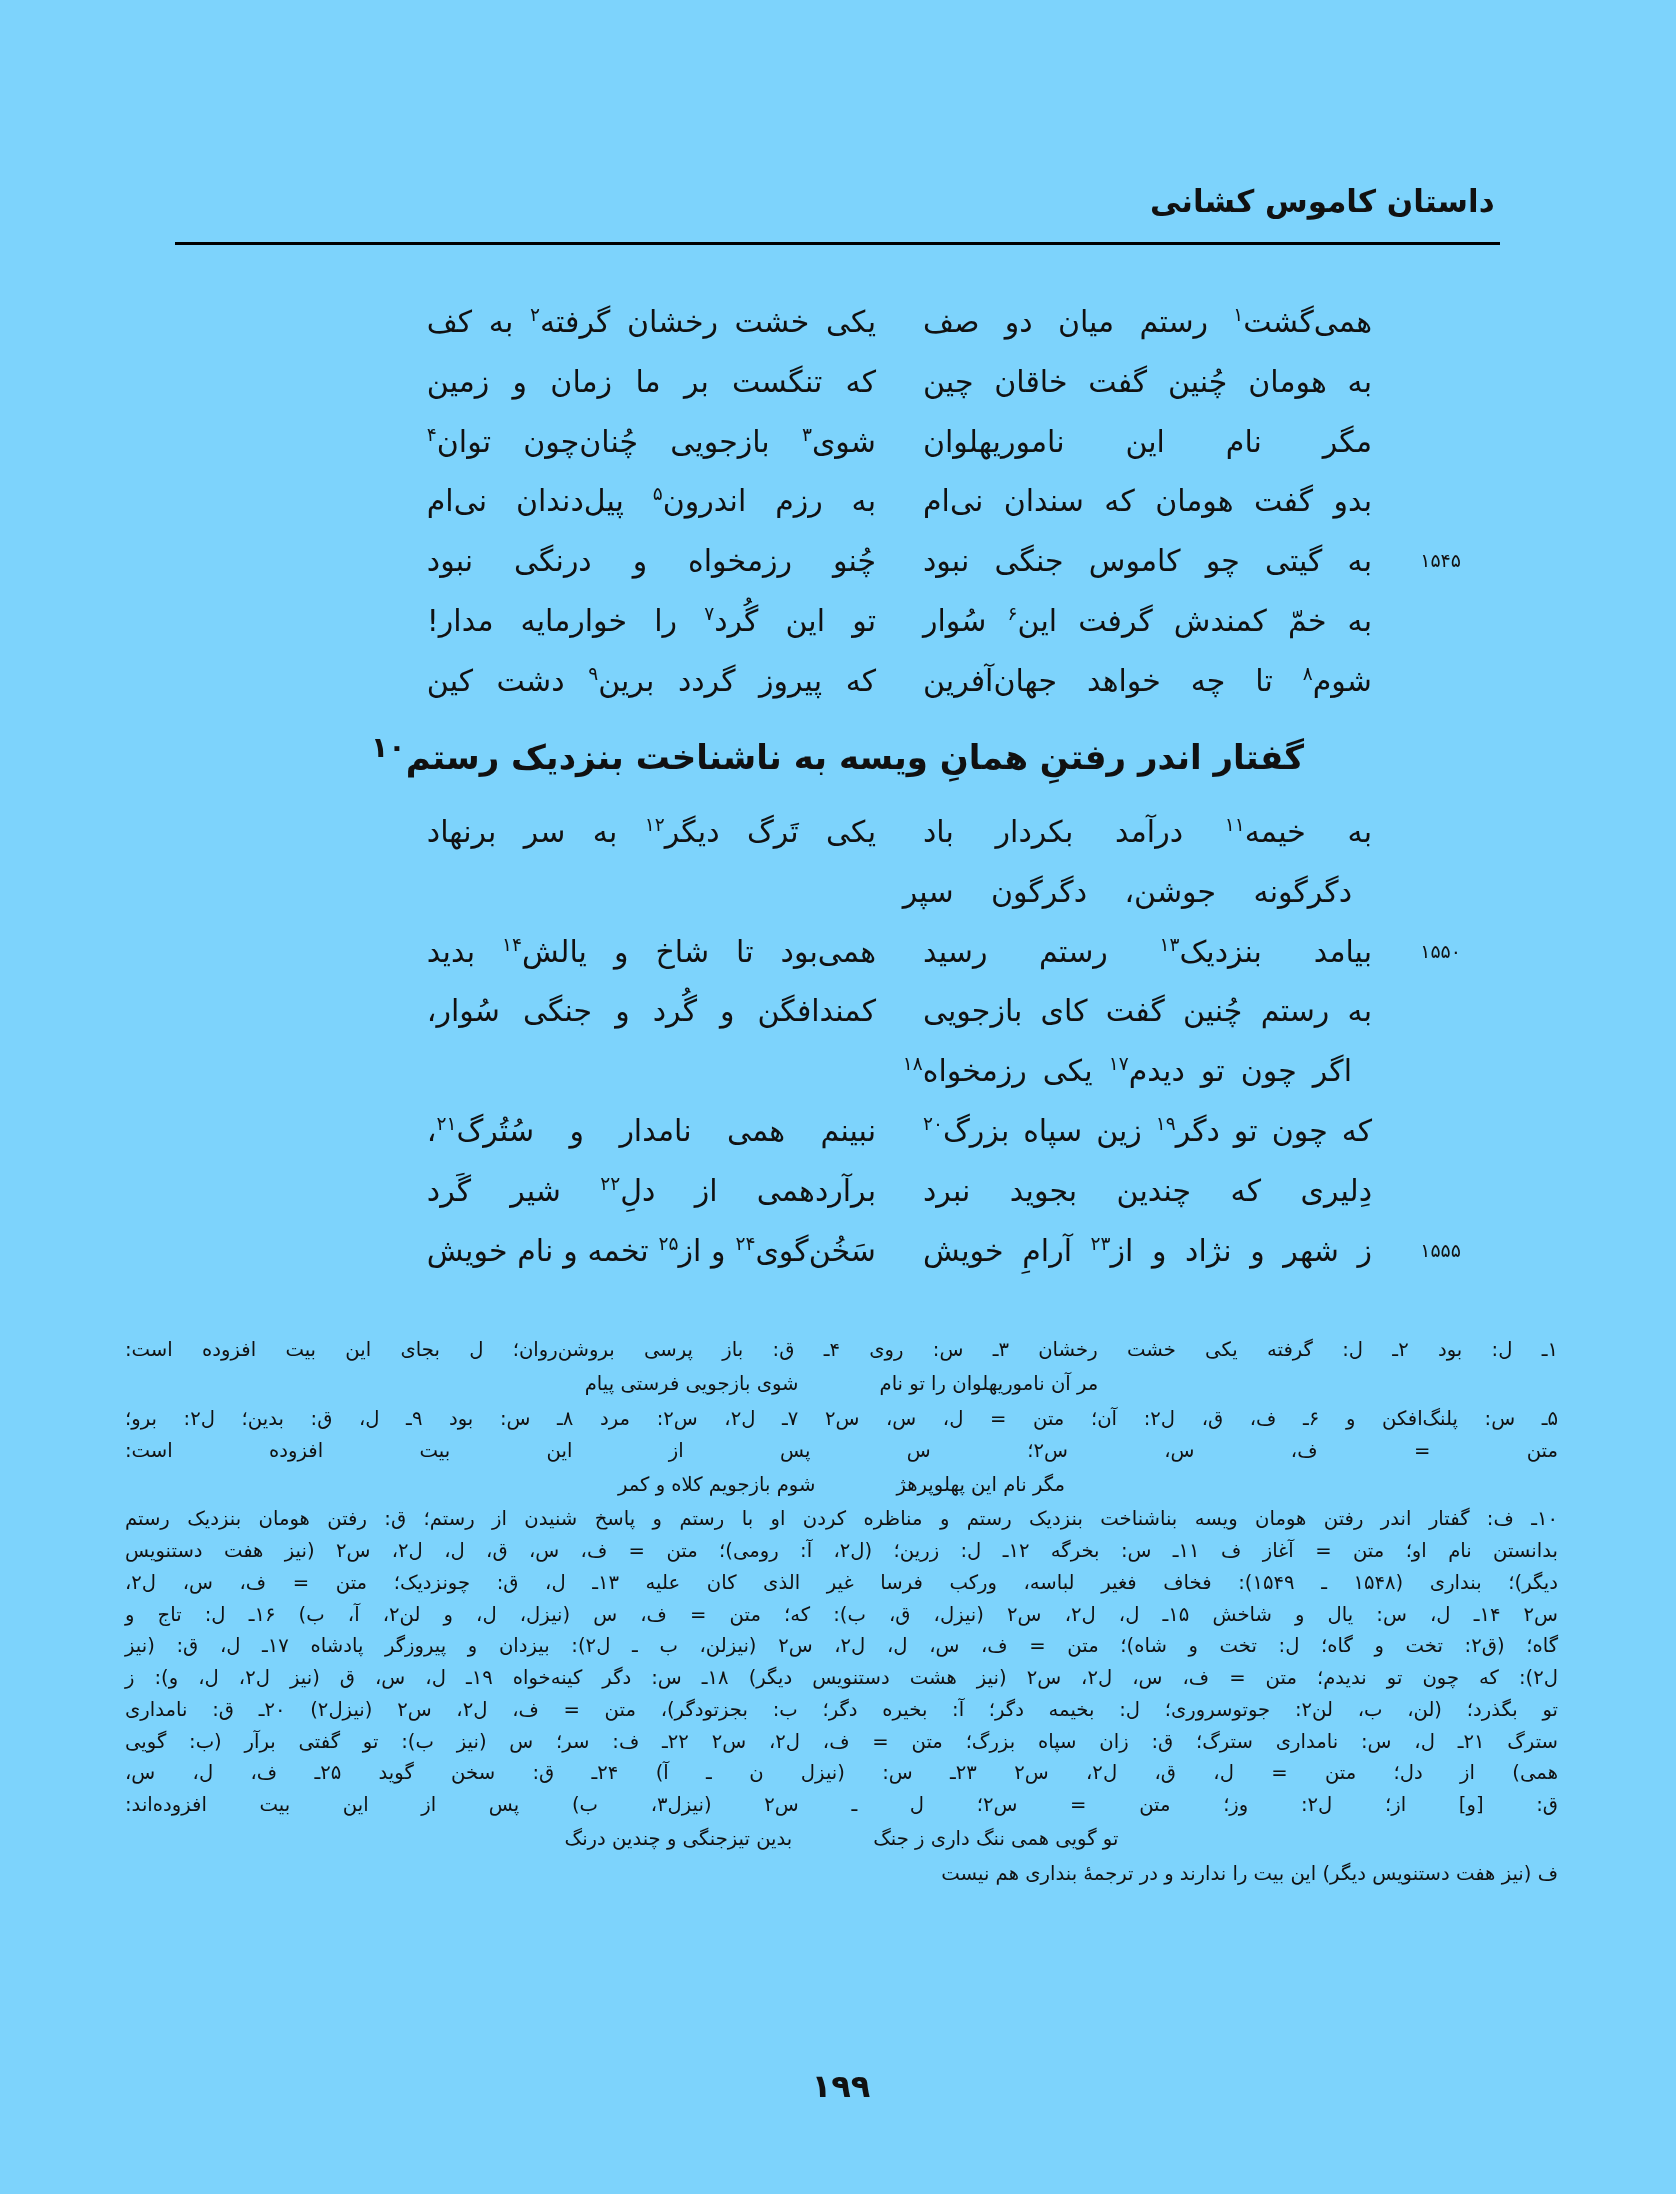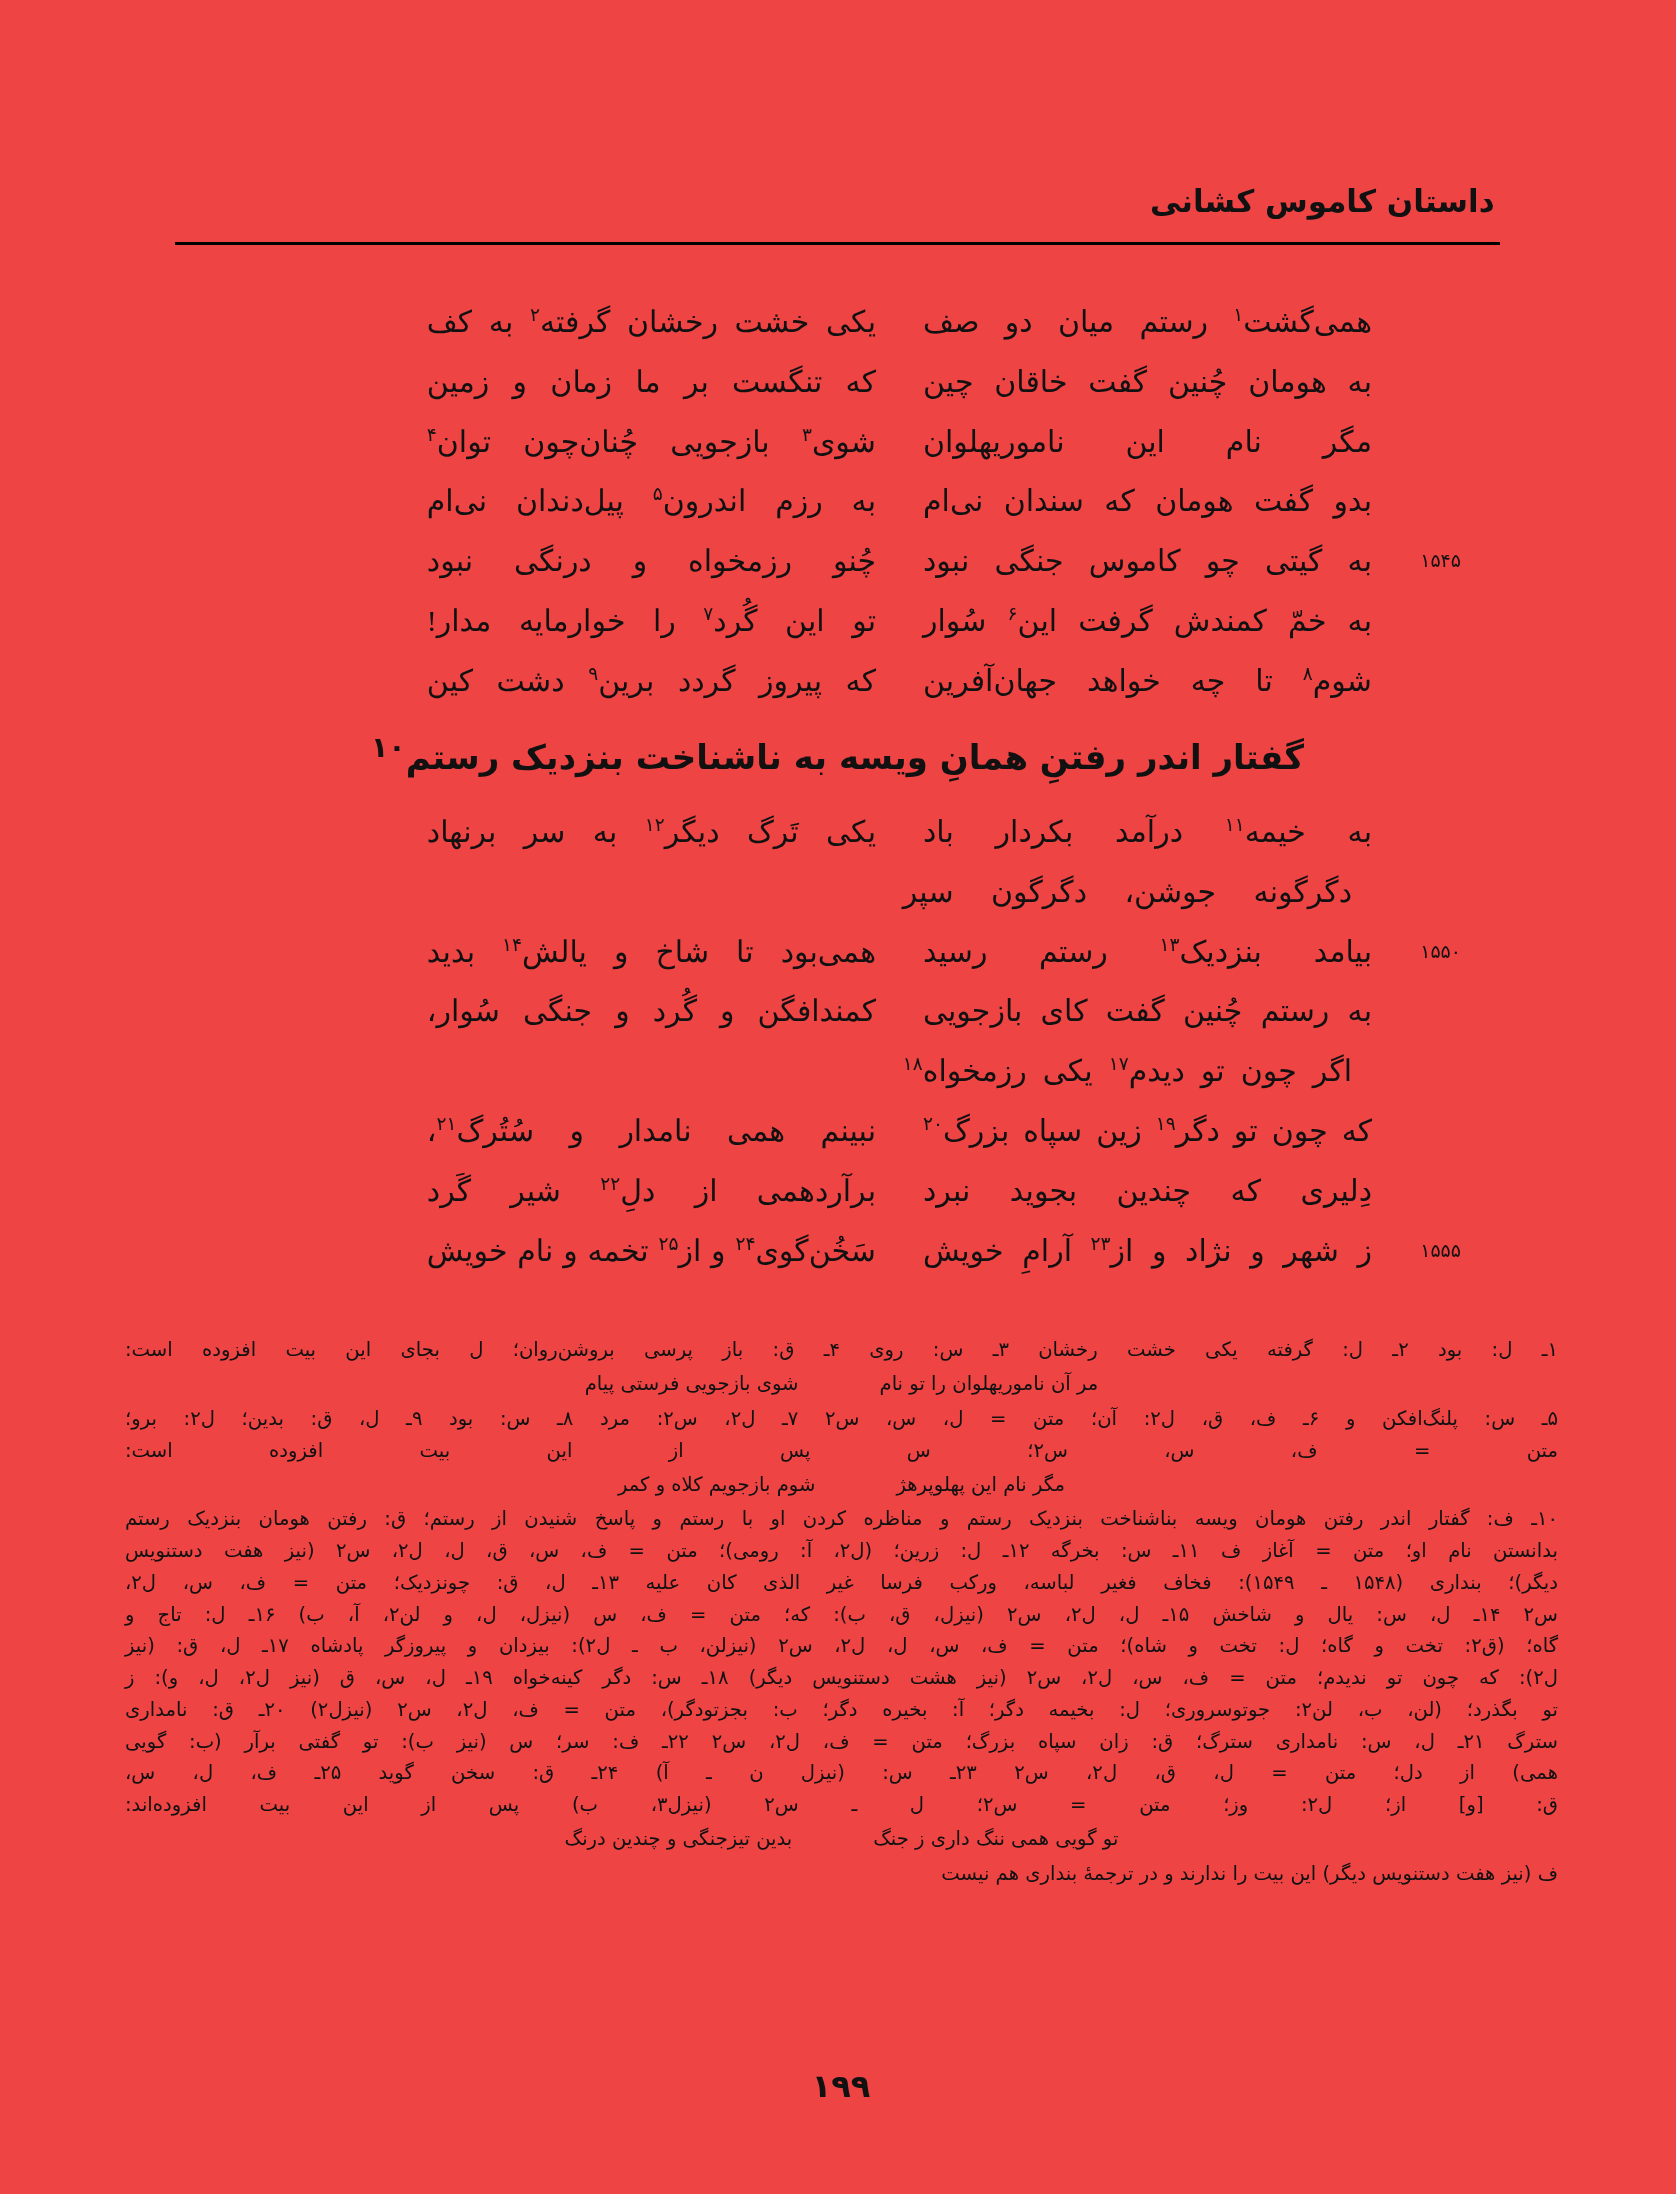--- a/index.html
+++ b/index.html
@@ -9,21 +9,21 @@
     background: #ffffff;
   }
   body {
     font-family: "DejaVu Sans", sans-serif;
     color: #111;
   }
   .page {
     position: relative;
     width: 1677px;
     height: 2194px;
-    background: #ef4444;
+    background: #7dd3fc;
     margin: 0 auto;
     overflow: hidden;
     direction: rtl;
   }
 
   
   .runhead-wrap {
     position: absolute;
     top: 184px;
     right: 176px;
@@ -74,21 +74,21 @@
     flex: 0 0 476px;
     width: 476px;
     font-size: 30px;
     line-height: 49px;
     white-space: nowrap;
     text-align: justify;
     text-align-last: justify;
     box-sizing: border-box;
   }
   .hemi.first { padding-left: 27px; }
-  .hemi.second { padding-right: 20px; padding-left: 6.8px; font-family: Liberation Serif, serif; }
+  .hemi.second { padding-right: 20px; padding-left: 6.8px; }
   .hemi sup, .head-note sup, .fn sup {
     font-size: 0.62em;
     vertical-align: super;
     line-height: 0;
   }
 
   
   .section-head {
     position: absolute;
     right: 203px;

